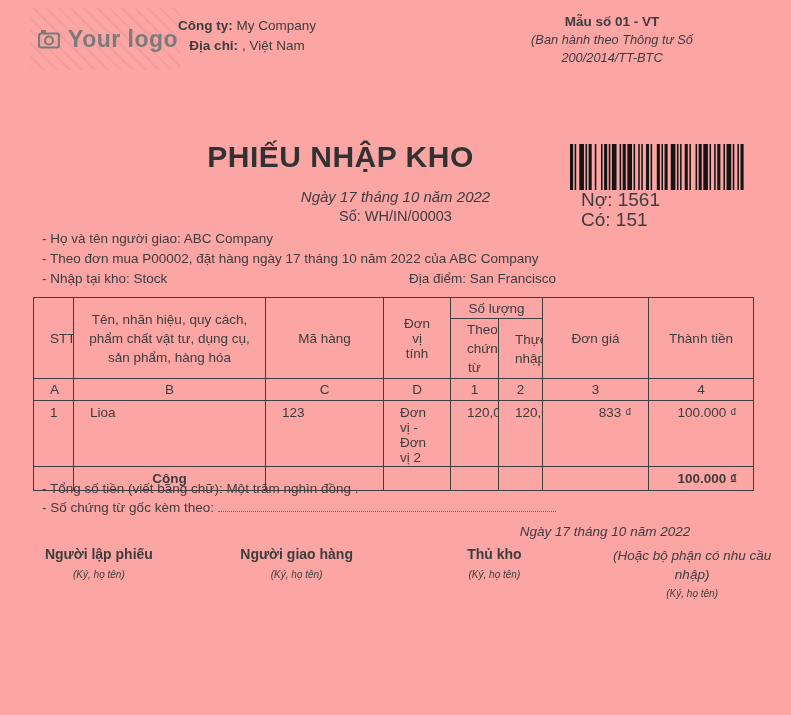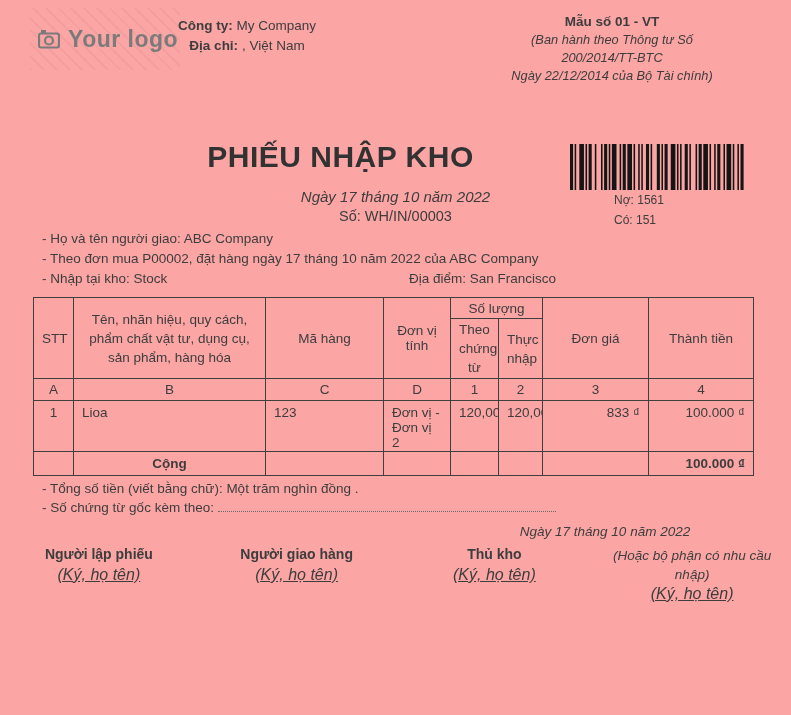--- a/index.html
+++ b/index.html
@@ -42,37 +42,37 @@
   .doc-date {
     position: absolute; left: 0; top: 188px; width: 791px;
     text-align: center; font-size: 15px; font-style: italic;
   }
   .doc-number {
     position: absolute; left: 0; top: 208px; width: 791px;
     text-align: center; font-size: 14.5px;
   }
 
   .barcode { position: absolute; left: 570px; top: 144px; width: 176px; height: 46px; }
-  .debit-credit { position: absolute; left: 614px; top: 190px; font-size: 12px; line-height: 20px; }
+  .debit-credit { position: absolute; left: 581px; top: 190px; font-size: 19px; line-height: 20px; }
 
   
   .info-lines { position: absolute; left: 42px; top: 229px; width: 716px; font-size: 13.5px; line-height: 20px; }
   .info-line { position: relative; height: 20px; white-space: nowrap; }
   .info-line .right-part { position: absolute; left: 367px; top: 0; }
 
   
   .items-table {
     position: absolute; left: 33px; top: 297px;
     border-collapse: collapse; table-layout: fixed;
     width: 720px; font-size: 13.5px; color: #3d3d3d;
   }
   .items-table td {
     border: 1px solid #3f3f3f;
     text-align: center; vertical-align: middle;
-    padding: 1px 8px; overflow: hidden;
+    padding: 1px 16px; overflow: hidden;
   }
   .items-table tr.h1 td { height: 21px; }
   .items-table tr.h2 td { height: 59px; line-height: 19px; }
   .items-table tr.h3 td { height: 22px; }
   .items-table tr.data-row td { height: 46px; vertical-align: top; padding-top: 4px; }
   .items-table tr.total-row td { height: 24px; }
   .items-table td.al { text-align: left; }
   .items-table td.ar { text-align: right; }
   .items-table td.name-header { line-height: 19px; padding: 1px 10px; }
   .bold { font-weight: bold; }
@@ -84,21 +84,21 @@
     display: inline-block; width: 338px; height: 11px;
     border-bottom: 1.5px dotted #6a6a6a; margin-left: 4px;
   }
   .sign-date {
     position: absolute; left: 450px; top: 524px; width: 310px;
     text-align: center; font-size: 13.5px; font-style: italic;
   }
   .signatures { position: absolute; left: 0; top: 546px; width: 791px; display: flex; }
   .sign-col { width: 25%; text-align: center; }
   .sign-title { font-size: 14px; font-weight: bold; margin-bottom: 3px; }
-  .sign-sub { font-size: 16px; font-style: italic; line-height: 19px; padding: 0 14px; text-decoration: underline; }
+  .sign-sub { font-size: 10px; font-style: italic; line-height: 19px; padding: 0 14px; }
   .sign-note { font-size: 13.5px; font-style: italic; line-height: 19px; padding: 0 14px; }
 </style>
 </head>
 <body>
 
 <div class="page">
 
   <div class="logo-box">
     <span class="camera-icon">
       <svg width="22" height="20" viewBox="0 0 22 20">
@@ -111,21 +111,20 @@
   </div>
 
   <div class="company-info">
     <div><b>Công ty:</b><span> My Company</span></div>
     <div><b>Địa chỉ:</b><span> , Việt Nam</span></div>
   </div>
 
   <div class="form-info">
     <div class="form-no">Mẫu số 01 - VT</div>
     <div class="form-issued">(Ban hành theo Thông tư Số 200/2014/TT-BTC</div>
-    <div class="form-issued">Ngày 22/12/2014 của Bộ Tài chính)</div>
   </div>
 
   <div class="doc-title">PHIẾU NHẬP KHO</div>
   <div class="doc-date">Ngày 17 tháng 10 năm 2022</div>
   <div class="doc-number">Số: WH/IN/00003</div>
 
   <div class="barcode">
     <svg id="barcode-svg" width="176" height="46" viewBox="0 0 176 46">
         <rect x="0.00" y="0" width="3.10" height="46" fill="#151515"></rect>
         <rect x="4.65" y="0" width="1.55" height="46" fill="#151515"></rect>

